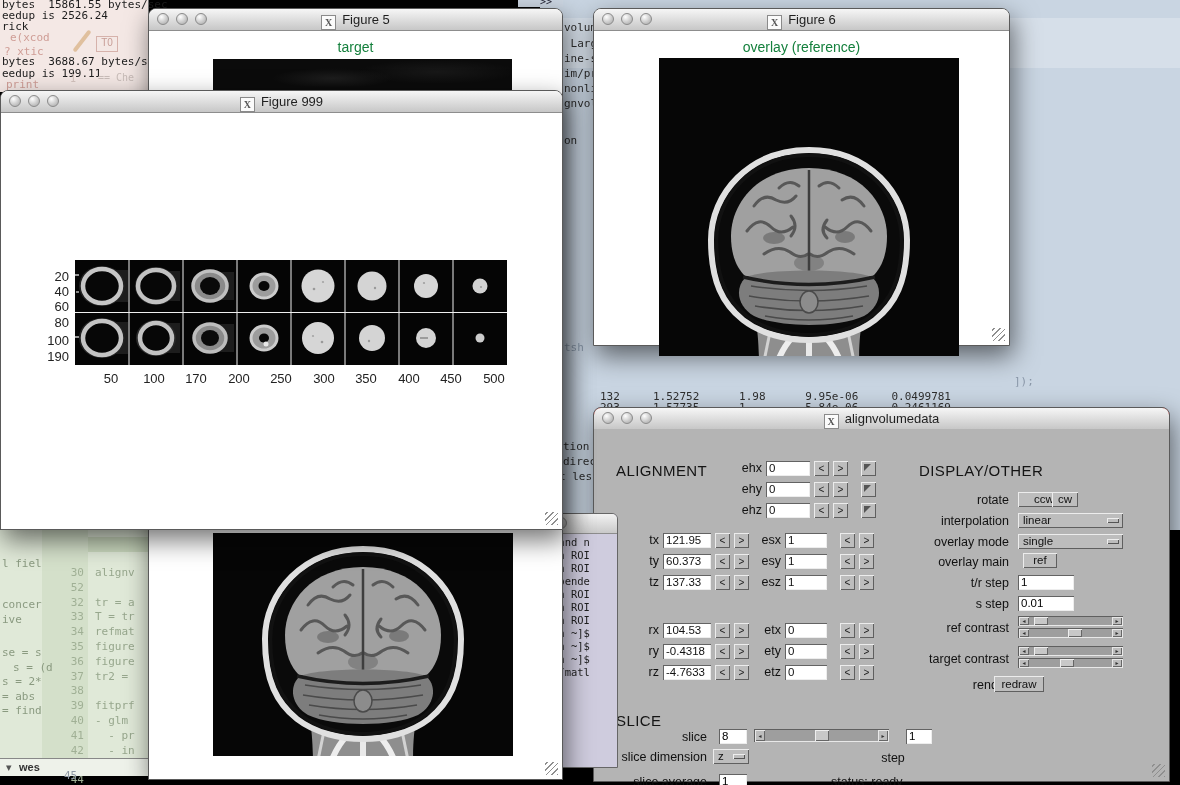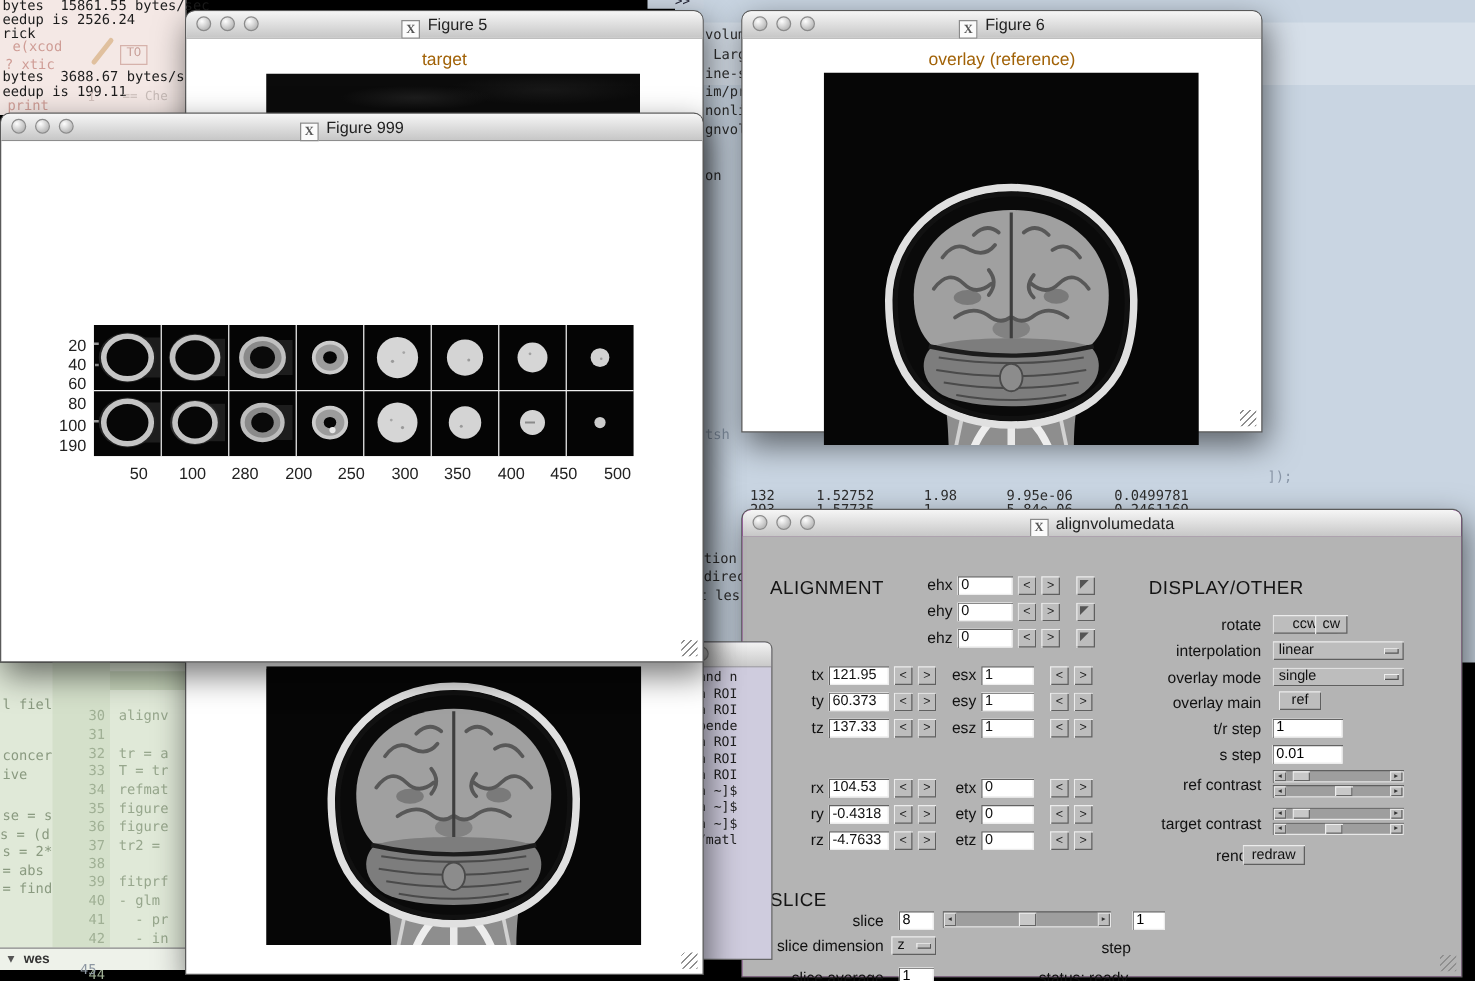--- a/index.html
+++ b/index.html
@@ -17,21 +17,21 @@
   .light{width:12px;height:12px;border-radius:50%;
          background:radial-gradient(circle at 35% 30%,#fefefe,#c2c2c2 65%,#a9a9a9);
          border:1px solid #8b8b8b;box-sizing:border-box;}
   .ttitle{position:absolute;top:3px;left:0;width:100%;text-align:center;
           font-size:13px;color:#1f1f1f;}
   .xicon{display:inline-block;width:13px;height:13px;background:#fbfbfb;border:1px solid #8a8a8a;
          font:bold 10px/13px "Liberation Serif",serif;color:#555;text-align:center;
          vertical-align:-2px;margin-right:6px;}
   .grip{position:absolute;width:13px;height:13px;
         background:repeating-linear-gradient(-45deg,#8f8f8f 0 1px,transparent 1px 4px);}
-  .figlabel{position:absolute;width:100%;text-align:center;font-size:14px;color:#a16207;}
+  .figlabel{position:absolute;width:100%;text-align:center;font-size:14px;color:#15803d;}
 
   
   .avbody{position:absolute;left:0;right:0;top:21px;bottom:0;background:#b4b4b4;}
   .mhead{position:absolute;font-size:15px;letter-spacing:.4px;color:#141414;}
   .arow{position:absolute;display:flex;align-items:center;gap:4px;height:16px;
         font-size:12.5px;color:#111;}
   .alab{text-align:right;}
   .afield{background:#fff;height:15px;line-height:15px;padding:0 0 0 3px;box-sizing:border-box;
           box-shadow:inset 1px 1px 0 #636363,inset -1px -1px 0 #ededed;font-size:11.5px;
           white-space:nowrap;overflow:hidden;}
@@ -176,31 +176,31 @@
   <span class="tline mono" style="left:22px;top:-4px;font-size:10px;color:#223">&gt;&gt;</span>
 </div>
 
 <div id="green-editor" class="abs">
   <div id="green-gutter" class="abs"></div>
   <div class="abs" style="left:88px;top:7px;width:60px;height:14.8px;background:#c9d7bd"></div>
   <span class="tline mono greenleft" style="left:2px;top:27px">l fiel</span>
   <span class="tline mono greenleft" style="left:2px;top:68px">concer</span>
   <span class="tline mono greenleft" style="left:2px;top:83px">ive</span>
   <span class="tline mono greenleft" style="left:2px;top:116px">se = s</span>
-  <span class="tline mono greenleft" style="left:0;top:131px">s = (d</span>
+  <span class="tline mono greenleft" style="left:13px;top:131px">s = (d</span>
   <span class="tline mono greenleft" style="left:2px;top:145px">s = 2*</span>
   <span class="tline mono greenleft" style="left:2px;top:160px">= abs</span>
   <span class="tline mono greenleft" style="left:2px;top:174px">= find</span>
   <div class="gce-rows">
     <div class="gce-row">
         <span class="gce-num">30</span>
         <span class="gce-code">alignv</span>
       </div>
     <div class="gce-row">
-        <span class="gce-num">31</span>
+        <span class="gce-num">52</span>
         <span class="gce-code"></span>
       </div>
     <div class="gce-row">
         <span class="gce-num">32</span>
         <span class="gce-code">tr = a</span>
       </div>
     <div class="gce-row">
         <span class="gce-num">33</span>
         <span class="gce-code">T = tr</span>
       </div>
@@ -249,21 +249,21 @@
         <span class="gce-code"></span>
       </div>
   </div>
   <div id="green-tab" class="abs">
     <span class="tline" style="left:6px;top:0;color:#555">▾</span>
     <span class="tline" style="left:19px;top:0;font-weight:bold">wes</span>
   </div>
 </div>
 <span class="tline mono" style="left:64px;top:769px;font-size:11px;color:#8d97a2">45</span>
 
-<div class="win" style="left:593px;top:407px;width:577px;height:375px;background:#a21caf">
+<div class="win" style="left:593px;top:407px;width:577px;height:375px;background:#b91c1c">
   <div class="tbar">
     <div class="lights">
       <span class="light"></span>
       <span class="light"></span>
       <span class="light"></span>
     </div>
     <div class="ttitle"><span class="xicon">X</span><span>alignvolumedata</span></div>
   </div>
   <div class="avbody">
     <div class="mhead" style="left:22px;top:33px">ALIGNMENT</div>
@@ -572,21 +572,21 @@
       </g>
     <g transform="translate(405,78)">
         <circle r="4.5" fill="#cccccc"></circle>
       </g>
 
     <path d="M54,0V105M108,0V105M162,0V105M216,0V105M270,0V105M324,0V105M378,0V105M0,52.5H432" stroke="#efefef" stroke-width="1"></path>
   </svg>
 
   <span class="abs" style="left:89px;top:280px;width:42px;text-align:center;font-size:13px;color:#222">50</span>
   <span class="abs" style="left:132px;top:280px;width:42px;text-align:center;font-size:13px;color:#222">100</span>
-  <span class="abs" style="left:174px;top:280px;width:42px;text-align:center;font-size:13px;color:#222">280</span>
+  <span class="abs" style="left:174px;top:280px;width:42px;text-align:center;font-size:13px;color:#222">170</span>
   <span class="abs" style="left:217px;top:280px;width:42px;text-align:center;font-size:13px;color:#222">200</span>
   <span class="abs" style="left:259px;top:280px;width:42px;text-align:center;font-size:13px;color:#222">250</span>
   <span class="abs" style="left:302px;top:280px;width:42px;text-align:center;font-size:13px;color:#222">300</span>
   <span class="abs" style="left:344px;top:280px;width:42px;text-align:center;font-size:13px;color:#222">350</span>
   <span class="abs" style="left:387px;top:280px;width:42px;text-align:center;font-size:13px;color:#222">400</span>
   <span class="abs" style="left:429px;top:280px;width:42px;text-align:center;font-size:13px;color:#222">450</span>
   <span class="abs" style="left:472px;top:280px;width:42px;text-align:center;font-size:13px;color:#222">500</span>
 
   <div class="grip" style="right:4px;bottom:4px"></div>
 </div>

